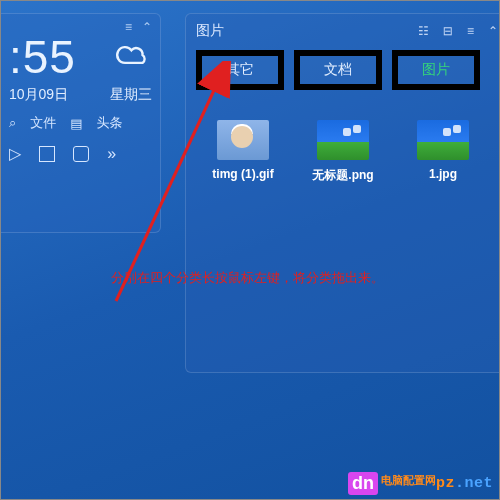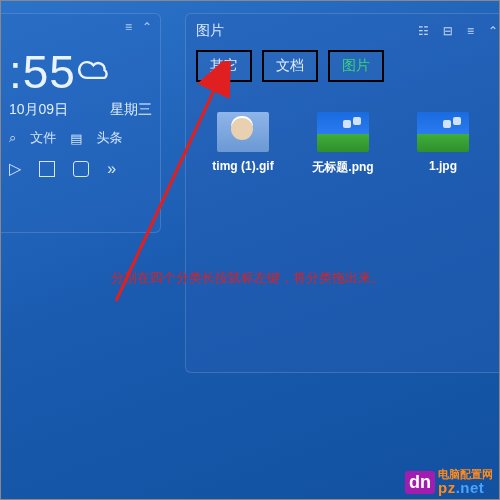--- a/index.html
+++ b/index.html
@@ -17,21 +17,21 @@
     width: 160px; height: 220px;
     background: rgba(40,100,190,0.35);
     border: 1px solid rgba(255,255,255,0.15);
     border-left: none;
     border-radius: 0 6px 6px 0;
     padding: 6px 8px;
     color: #cfe4ff;
   }
   .lw-top { display: flex; justify-content: flex-end; gap: 10px; font-size: 12px; }
   .lw-top span { opacity: 0.8; }
-  .clock-row { display: flex; align-items: center; gap: 0; margin-top: 15px; }
+  .clock-row { display: flex; align-items: center; gap: 0; margin-top: 0; justify-content: space-between; }
   .clock { font-size: 46px; font-weight: 200; color: #e9f3ff; letter-spacing: 1px; line-height: 1; }
   .weather-icon svg { width: 38px; height: 38px; stroke: #e9f3ff; fill: none; stroke-width: 1.5; }
   .date-row { display: flex; justify-content: space-between; font-size: 14px; margin-top: 6px; color: #e2eeff; text-align: center; }
   .mid-row { display: flex; gap: 14px; align-items: center; font-size: 13px; margin-top: 10px; color: #d5e6ff; }
   .icon-row { display: flex; gap: 18px; align-items: center; margin-top: 12px; font-size: 16px; color: #d5e6ff; }
   .icon-box { width: 16px; height: 16px; border: 1.5px solid #d5e6ff; }
   .icon-box.r3 { border-radius: 3px; }
   .chev { letter-spacing: -3px; }
   .todo-row { margin-top: 12px; font-size: 14px; color: #e2eeff; display: flex; justify-content: space-between; align-items: flex-end; }
   .qr { display: grid; grid-template-columns: repeat(3,5px); grid-auto-rows: 5px; gap: 1px; }
@@ -44,43 +44,43 @@
     width: 324px; height: 360px;
     background: rgba(40,95,180,0.35);
     border: 1px solid rgba(255,255,255,0.15);
     border-radius: 6px;
     padding: 8px 10px;
   }
   .rp-head { display: flex; justify-content: space-between; align-items: center; color: #dce9ff; font-size: 14px; }
   .rp-head-icons { display: flex; gap: 14px; font-size: 12px; opacity: 0.85; }
   .tabs { display: flex; gap: 10px; margin-top: 10px; }
   .tab {
-    border: 2px solid #000000; padding: 5px 12px;
+    border: 6px solid #000000; padding: 5px 24px;
     font-size: 14px; color: #e2eeff; cursor: pointer;
     background: rgba(255,255,255,0.02);
   }
   .tab.active { color: #35d67a; }
   .thumbs { display: flex; gap: 22px; margin-top: 30px; padding-left: 8px; }
   .thumb { display: flex; flex-direction: column; align-items: center; width: 78px; }
   .thumb .img { width: 52px; height: 40px; border-radius: 2px; display: flex; flex-direction: column; overflow: hidden; }
   .img.person { background: linear-gradient(#8fb5e9,#6b99d4); position: relative; }
   .img.person::after { content:""; position:absolute; top:6px; left:14px; width:22px; height:22px; border-radius:50%; background:#e9d0b0; }
   .img.person::before { content:""; position:absolute; top:4px; left:14px; width:22px; height:10px; background:#fff; border-radius:10px 10px 0 0; }
   .img.landscape { background: linear-gradient(#1a6be0 0%, #2a7bf0 55%, #3fae3a 55%, #2f8f2c 100%); position:relative; }
   .img.landscape::after { content:""; position:absolute; top:5px; right:8px; width:8px; height:8px; background:#fff; border-radius:2px; box-shadow: -10px 3px 0 0 #fff; opacity:0.8; }
   .thumb .cap { font-size: 12px; color: #fff; margin-top: 7px; white-space: nowrap; font-weight: bold; }
 
   
   .arrow { position: absolute; left: 60px; top: 60px; width: 300px; height: 300px; pointer-events: none; }
   .note { position: absolute; left: 110px; top: 265px; width: 350px; color: #e02020; font-size: 13px; line-height: 1.9; font-weight: 500; }
 
   
   .wm { position: absolute; right: 6px; bottom: 4px; display: flex; align-items: center; gap: 3px; }
-  .wm-badge { background: #a21caf; color: #fff; font-weight: 700; font-size: 18px; padding: 1px 4px; border-radius: 3px; font-family: Arial; margin-left: 20px; }
-  .wm-text { display: flex; flex-direction: column; line-height: 1; }
+  .wm-badge { background: #d946ef; color: #fff; font-weight: 700; font-size: 18px; padding: 1px 4px; border-radius: 3px; font-family: Arial; margin-left: 20px; }
+  .wm-text { display: flex; flex-direction: row; line-height: 1; font-family: Liberation Mono, monospace; }
   .wm-text .cn { font-size: 11px; color: #ff8a1a; font-weight: 600; }
   .wm-text .en { font-size: 15px; color: #4aa3ff; font-weight: 700; letter-spacing: 0.5px; }
   .wm-text .en b { color: #ff8a1a; }
 </style>
 </head>
 <body>
 
 <div class="left-widget">
   <div class="lw-top">
     <span>≡</span>

